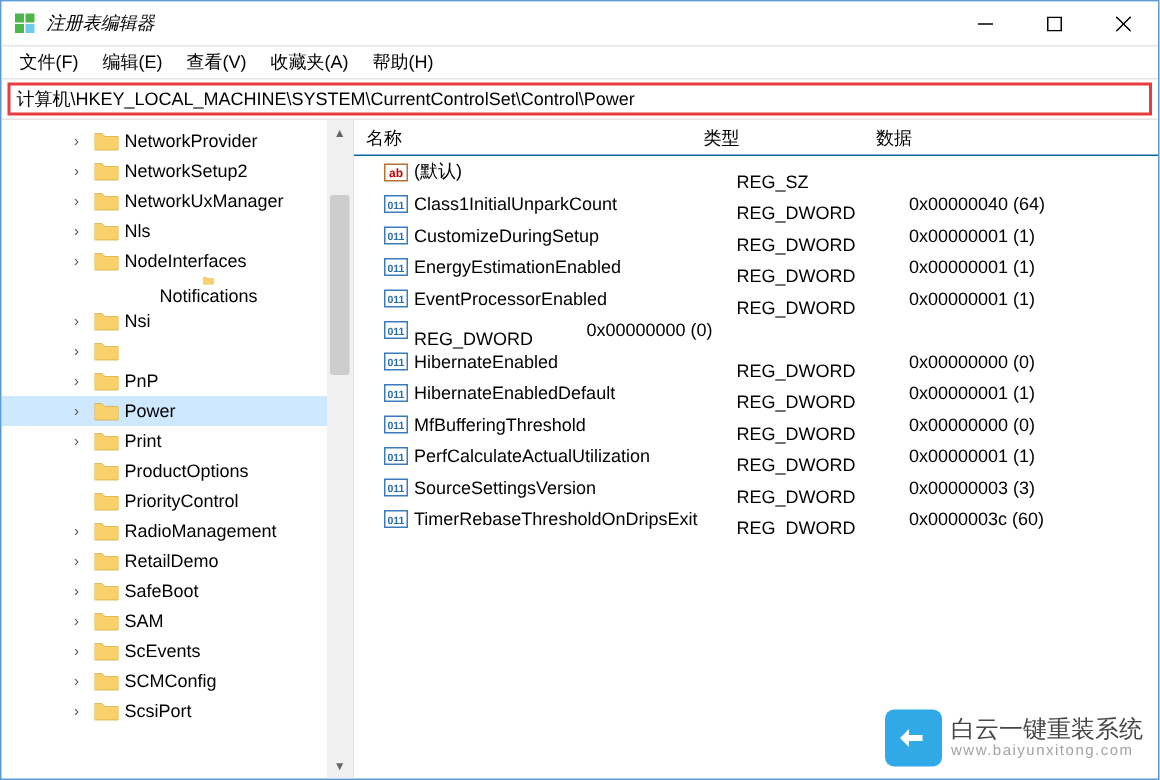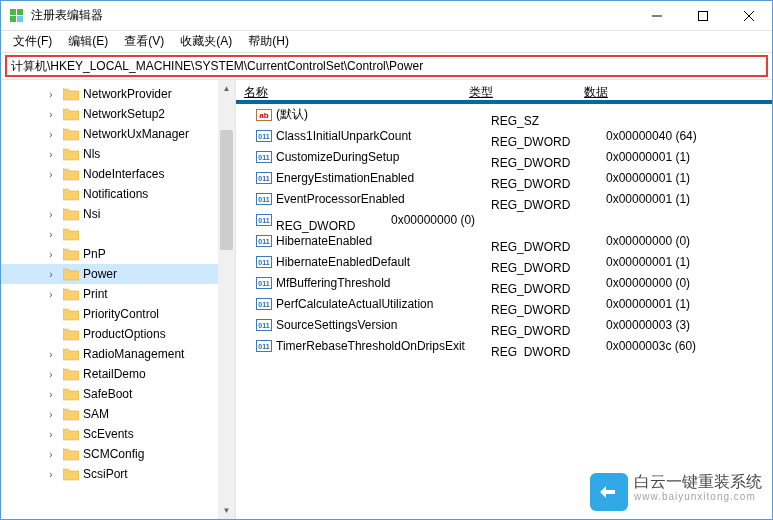--- a/index.html
+++ b/index.html
@@ -1,20 +1,20 @@
 <!DOCTYPE html>
 <html><head>
 <meta charset="utf-8">
 <style>
 * { box-sizing: border-box; margin: 0; padding: 0; font-family: "Microsoft YaHei", "Segoe UI", Tahoma, sans-serif; }
 body { width: 773px; height: 520px; background: #fff; border: 1px solid #5a9ad4; position: relative; overflow: hidden; }
 
 .titlebar { height: 30px; background: #fff; border-bottom: 1px solid #e5e5e5; display: flex; align-items: center; padding: 0 0 0 8px; }
 .app-icon { width: 16px; height: 16px; margin-right: 6px; }
-.app-title { font-size: 12px; color: #000; flex: 1; }
+.app-title { font-size: 12px; color: #000; flex: 1; font-style: italic; }
 .win-controls { display: flex; align-items: center; height: 100%; }
 .win-btn { width: 46px; height: 100%; display: flex; align-items: center; justify-content: center; font-size: 10px; color: #000; }
 
 .menubar { height: 22px; display: flex; align-items: center; padding: 0 4px; border-bottom: 1px solid #e5e5e5; }
 .menu-item { font-size: 12px; padding: 2px 8px; color: #000; }
 
 .addressbar { height: 22px; border: 2px solid #e73c3c; margin: 2px 4px; display: flex; align-items: center; padding: 2px 4px; }
 .address-text { font-size: 12px; color: #000; white-space: nowrap; }
 
 .main { display: flex; height: calc(100% - 30px - 22px - 26px); border-top: 1px solid #e5e5e5; }
@@ -24,34 +24,34 @@
 .tree-scroll-btn { height: 17px; background: #f0f0f0; display: flex; align-items: center; justify-content: center; font-size: 8px; color: #666; }
 .tree-thumb { position: absolute; left: 2px; right: 2px; top: 50px; height: 120px; background: #cdcdcd; border-radius: 2px; }
 
 .tree-item { display: flex; align-items: center; height: 20px; font-size: 12px; padding-left: 12px; white-space: nowrap; }
 .tree-item.selected { background: #cde8ff; }
 .tree-expander { width: 16px; text-align: center; color: #555; font-size: 10px; }
 .tree-folder { width: 16px; height: 14px; margin: 0 4px; }
 .tree-label { color: #000; }
 
 .list-pane { flex: 1; overflow: hidden; position: relative; }
-.list-header { display: flex; height: 24px; border-bottom: 4px solid #0369a1; text-decoration: underline; }
+.list-header { display: flex; height: 24px; border-bottom: 1px solid #0369a1; }
 .col-h { font-size: 12px; padding: 4px 8px; color: #000; border-right: 1px solid transparent; }
 .col-name { width: 225px; }
 .col-type { width: 115px; }
 .col-data { flex: 1; }
 
 .list-body { overflow: hidden; }
 .list-row { display: flex; align-items: center; height: 21px; font-size: 12px; padding-left: 20px; }
 .val-icon { width: 16px; height: 16px; margin-right: 4px; flex-shrink: 0; }
 .cell-name { width: 215px; overflow: hidden; text-overflow: ellipsis; white-space: nowrap; }
 .cell-type { width: 115px; margin-top: 12px; }
 .cell-data { flex: 1; }
 
-.watermark { position: absolute; right: 10px; bottom: 8px; display: flex; opacity: 0.9; }
+.watermark { position: absolute; right: 10px; bottom: 8px; display: flex; align-items: center; opacity: 0.9; }
 .wm-logo { width: 38px; height: 38px; background: #1ba0e5; border-radius: 6px; display: flex; align-items: center; justify-content: center; margin-right: 6px; }
 .wm-text { display: flex; flex-direction: column; line-height: 1.1; }
 .wm-main { font-size: 16px; color: #333; font-weight: 500; }
 .wm-sub { font-size: 10px; color: #999; letter-spacing: 1px; }
 </style>
 </head>
 <body>
 
 <div class="titlebar">
   <svg class="app-icon" viewBox="0 0 16 16">
@@ -123,21 +123,21 @@
         </svg>
         <span class="tree-label">Nls</span>
       </div>
       <div class="tree-item" style="padding-left: 42px;">
         <span class="tree-expander">›</span>
         <svg class="tree-folder" viewBox="0 0 16 14">
           <path d="M0 2 L0 13 L16 13 L16 4 L7 4 L5 2 Z" fill="#f8d16b" stroke="#d9a93a" stroke-width="0.5"></path>
         </svg>
         <span class="tree-label">NodeInterfaces</span>
       </div>
-      <div class="tree-item" style="padding-left: 42px;">
+      <div class="tree-item" style="padding-left: 42px; flex-direction: column;">
         <span class="tree-expander"></span>
         <svg class="tree-folder" viewBox="0 0 16 14">
           <path d="M0 2 L0 13 L16 13 L16 4 L7 4 L5 2 Z" fill="#f8d16b" stroke="#d9a93a" stroke-width="0.5"></path>
         </svg>
         <span class="tree-label">Notifications</span>
       </div>
       <div class="tree-item" style="padding-left: 42px;">
         <span class="tree-expander">›</span>
         <svg class="tree-folder" viewBox="0 0 16 14">
           <path d="M0 2 L0 13 L16 13 L16 4 L7 4 L5 2 Z" fill="#f8d16b" stroke="#d9a93a" stroke-width="0.5"></path>
@@ -169,28 +169,28 @@
         <svg class="tree-folder" viewBox="0 0 16 14">
           <path d="M0 2 L0 13 L16 13 L16 4 L7 4 L5 2 Z" fill="#f8d16b" stroke="#d9a93a" stroke-width="0.5"></path>
         </svg>
         <span class="tree-label">Print</span>
       </div>
       <div class="tree-item" style="padding-left: 42px;">
         <span class="tree-expander"></span>
         <svg class="tree-folder" viewBox="0 0 16 14">
           <path d="M0 2 L0 13 L16 13 L16 4 L7 4 L5 2 Z" fill="#f8d16b" stroke="#d9a93a" stroke-width="0.5"></path>
         </svg>
+        <span class="tree-label">ProductOptions</span>
+      </div>
+      <div class="tree-item" style="padding-left: 42px;">
+        <span class="tree-expander"></span>
+        <svg class="tree-folder" viewBox="0 0 16 14">
+          <path d="M0 2 L0 13 L16 13 L16 4 L7 4 L5 2 Z" fill="#f8d16b" stroke="#d9a93a" stroke-width="0.5"></path>
+        </svg>
         <span class="tree-label">PriorityControl</span>
-      </div>
-      <div class="tree-item" style="padding-left: 42px;">
-        <span class="tree-expander"></span>
-        <svg class="tree-folder" viewBox="0 0 16 14">
-          <path d="M0 2 L0 13 L16 13 L16 4 L7 4 L5 2 Z" fill="#f8d16b" stroke="#d9a93a" stroke-width="0.5"></path>
-        </svg>
-        <span class="tree-label">ProductOptions</span>
       </div>
       <div class="tree-item" style="padding-left: 42px;">
         <span class="tree-expander">›</span>
         <svg class="tree-folder" viewBox="0 0 16 14">
           <path d="M0 2 L0 13 L16 13 L16 4 L7 4 L5 2 Z" fill="#f8d16b" stroke="#d9a93a" stroke-width="0.5"></path>
         </svg>
         <span class="tree-label">RadioManagement</span>
       </div>
       <div class="tree-item" style="padding-left: 42px;">
         <span class="tree-expander">›</span>

